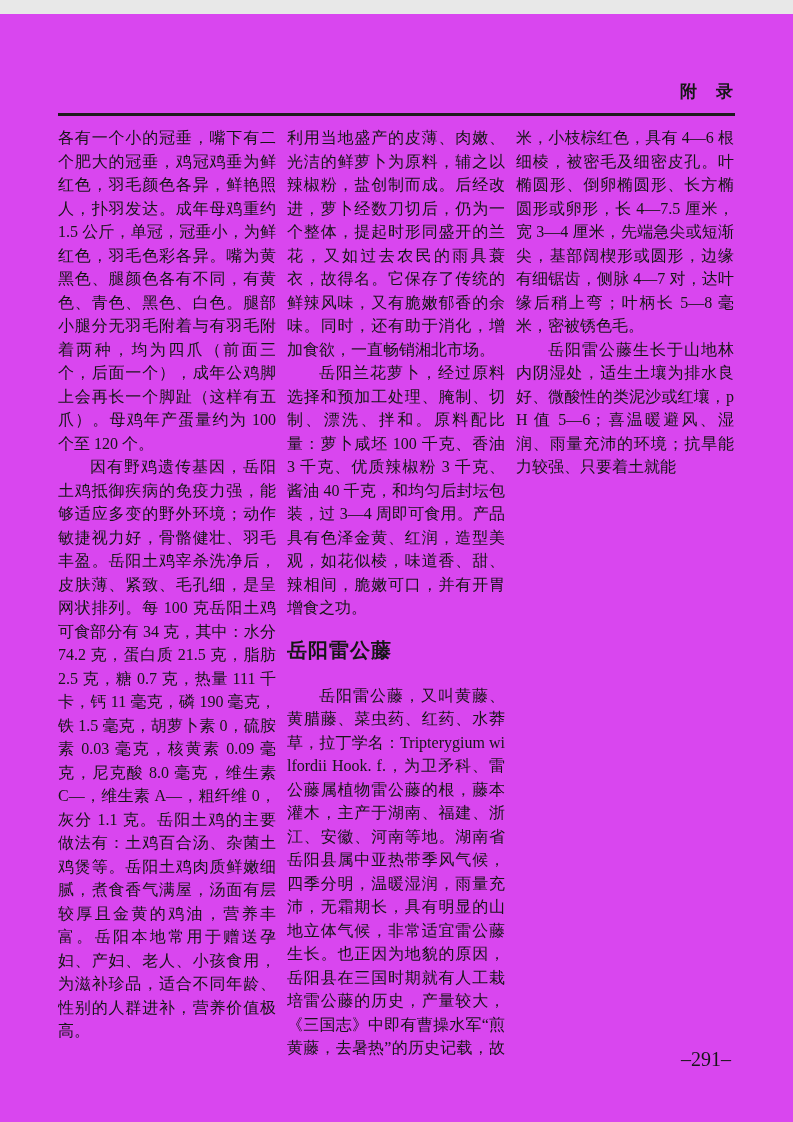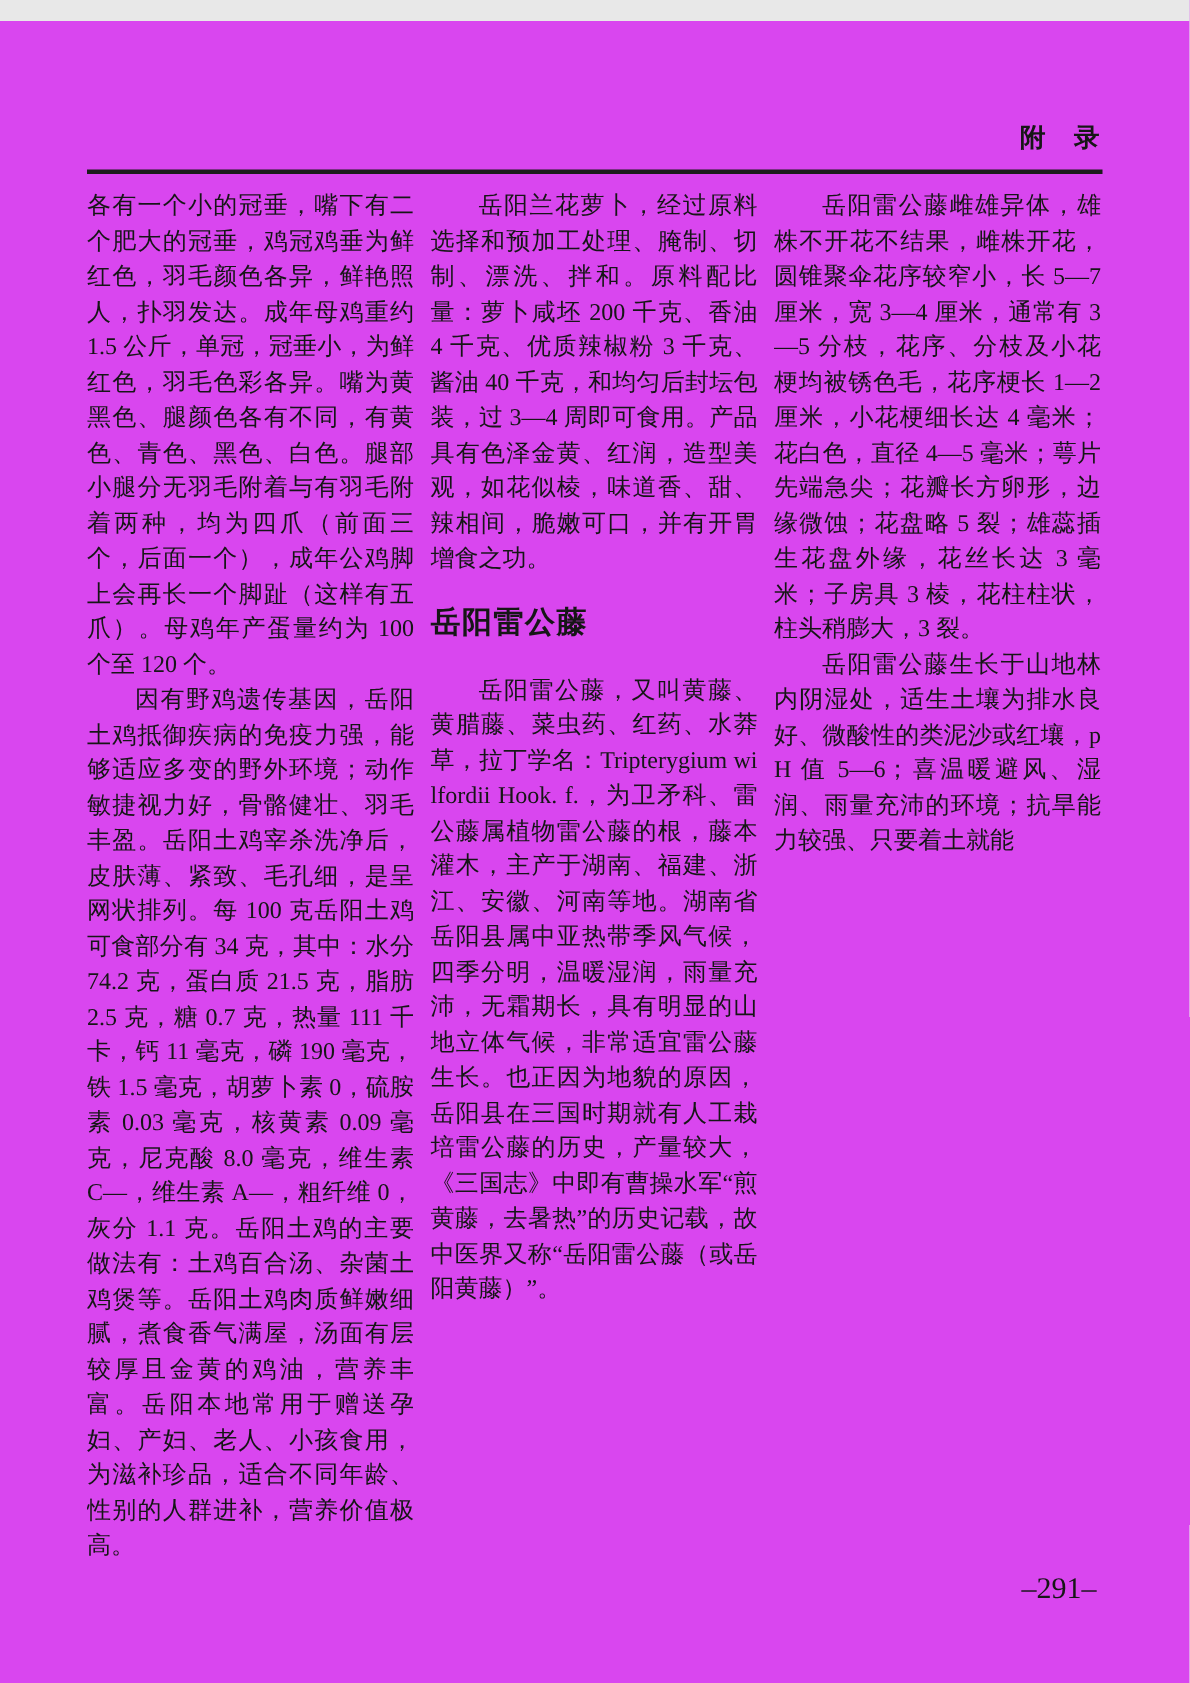--- a/index.html
+++ b/index.html
@@ -78,23 +78,24 @@
 
 <div class="page">
   <div class="running-head">附　录</div>
   <div class="head-rule"></div>
   <div class="columns">
       <div class="col">
         <p>各有一个小的冠垂，嘴下有二个肥大的冠垂，鸡冠鸡垂为鲜红色，羽毛颜色各异，鲜艳照人，扑羽发达。成年母鸡重约 1.5 公斤，单冠，冠垂小，为鲜红色，羽毛色彩各异。嘴为黄黑色、腿颜色各有不同，有黄色、青色、黑色、白色。腿部小腿分无羽毛附着与有羽毛附着两种，均为四爪（前面三个，后面一个），成年公鸡脚上会再长一个脚趾（这样有五爪）。母鸡年产蛋量约为 100 个至 120 个。</p>
         <p class="indent">因有野鸡遗传基因，岳阳土鸡抵御疾病的免疫力强，能够适应多变的野外环境；动作敏捷视力好，骨骼健壮、羽毛丰盈。岳阳土鸡宰杀洗净后，皮肤薄、紧致、毛孔细，是呈网状排列。每 100 克岳阳土鸡可食部分有 34 克，其中：水分 74.2 克，蛋白质 21.5 克，脂肪 2.5 克，糖 0.7 克，热量 111 千卡，钙 11 毫克，磷 190 毫克，铁 1.5 毫克，胡萝卜素 0，硫胺素 0.03 毫克，核黄素 0.09 毫克，尼克酸 8.0 毫克，维生素 C—，维生素 A—，粗纤维 0，灰分 1.1 克。岳阳土鸡的主要做法有：土鸡百合汤、杂菌土鸡煲等。岳阳土鸡肉质鲜嫩细腻，煮食香气满屋，汤面有层较厚且金黄的鸡油，营养丰富。岳阳本地常用于赠送孕妇、产妇、老人、小孩食用，为滋补珍品，适合不同年龄、性别的人群进补，营养价值极高。</p>
       </div>
       <div class="col">
-        <p class="indent">岳阳兰花萝卜，经过原料选择和预加工处理、腌制、切制、漂洗、拌和。原料配比量：萝卜咸坯 200 千克、香油 4 千克、优质辣椒粉 3 千克、酱油 40 千克，和均匀后封坛包装，过 3—4 周即可食用。产品具有色泽金黄、红润，造型美观，如花似棱，味道香、甜、辣相间，脆嫩可口，并有开胃增食之功。</p>
+        <p>利用当地盛产的皮薄、肉嫩、光洁的鲜萝卜为原料，辅之以辣椒粉，盐创制而成。后经改进，萝卜经数刀切后，仍为一个整体，提起时形同盛开的兰花，又如过去农民的雨具蓑衣，故得名。它保存了传统的鲜辣风味，又有脆嫩郁香的余味。同时，还有助于消化，增加食欲，一直畅销湘北市场。</p>
+        <p class="indent">岳阳兰花萝卜，经过原料选择和预加工处理、腌制、切制、漂洗、拌和。原料配比量：萝卜咸坯 100 千克、香油 3 千克、优质辣椒粉 3 千克、酱油 40 千克，和均匀后封坛包装，过 3—4 周即可食用。产品具有色泽金黄、红润，造型美观，如花似棱，味道香、甜、辣相间，脆嫩可口，并有开胃增食之功。</p>
         <div class="section-heading">岳阳雷公藤</div>
         <p class="indent">岳阳雷公藤，又叫黄藤、黄腊藤、菜虫药、红药、水莽草，拉丁学名：Tripterygium wilfordii Hook. f.，为卫矛科、雷公藤属植物雷公藤的根，藤本灌木，主产于湖南、福建、浙江、安徽、河南等地。湖南省岳阳县属中亚热带季风气候，四季分明，温暖湿润，雨量充沛，无霜期长，具有明显的山地立体气候，非常适宜雷公藤生长。也正因为地貌的原因，岳阳县在三国时期就有人工栽培雷公藤的历史，产量较大，《三国志》中即有曹操水军“煎黄藤，去暑热”的历史记载，故中医界又称“岳阳雷公藤（或岳阳黄藤）”。</p>
       </div>
       <div class="col">
-        <p class="indent">岳阳雷公藤雌雄异体，雄株不开花不结果，雌株开花，圆锥聚伞花序较窄小，长 5—7 厘米，宽 3—4 厘米，通常有 3—5 分枝，花序、分枝及小花梗均被锈色毛，花序梗长 1—2 厘米，小花梗细长达 4 毫米；花白色，直径 4—5 毫米；萼片先端急尖；花瓣长方卵形，边缘微蚀；花盘略 5 裂；雄蕊插生花盘外缘，花丝长达 3 毫米；子房具 3 棱，花柱柱状，柱头稍膨大，3 裂。</p>
+        <p>米，小枝棕红色，具有 4—6 根细棱，被密毛及细密皮孔。叶椭圆形、倒卵椭圆形、长方椭圆形或卵形，长 4—7.5 厘米，宽 3—4 厘米，先端急尖或短渐尖，基部阔楔形或圆形，边缘有细锯齿，侧脉 4—7 对，达叶缘后稍上弯；叶柄长 5—8 毫米，密被锈色毛。</p>
         <p class="indent">岳阳雷公藤生长于山地林内阴湿处，适生土壤为排水良好、微酸性的类泥沙或红壤，pH 值 5—6；喜温暖避风、湿润、雨量充沛的环境；抗旱能力较强、只要着土就能</p>
       </div>
     </div>
   <div class="page-number">–291–</div>
 </div>
 
 </body></html>

